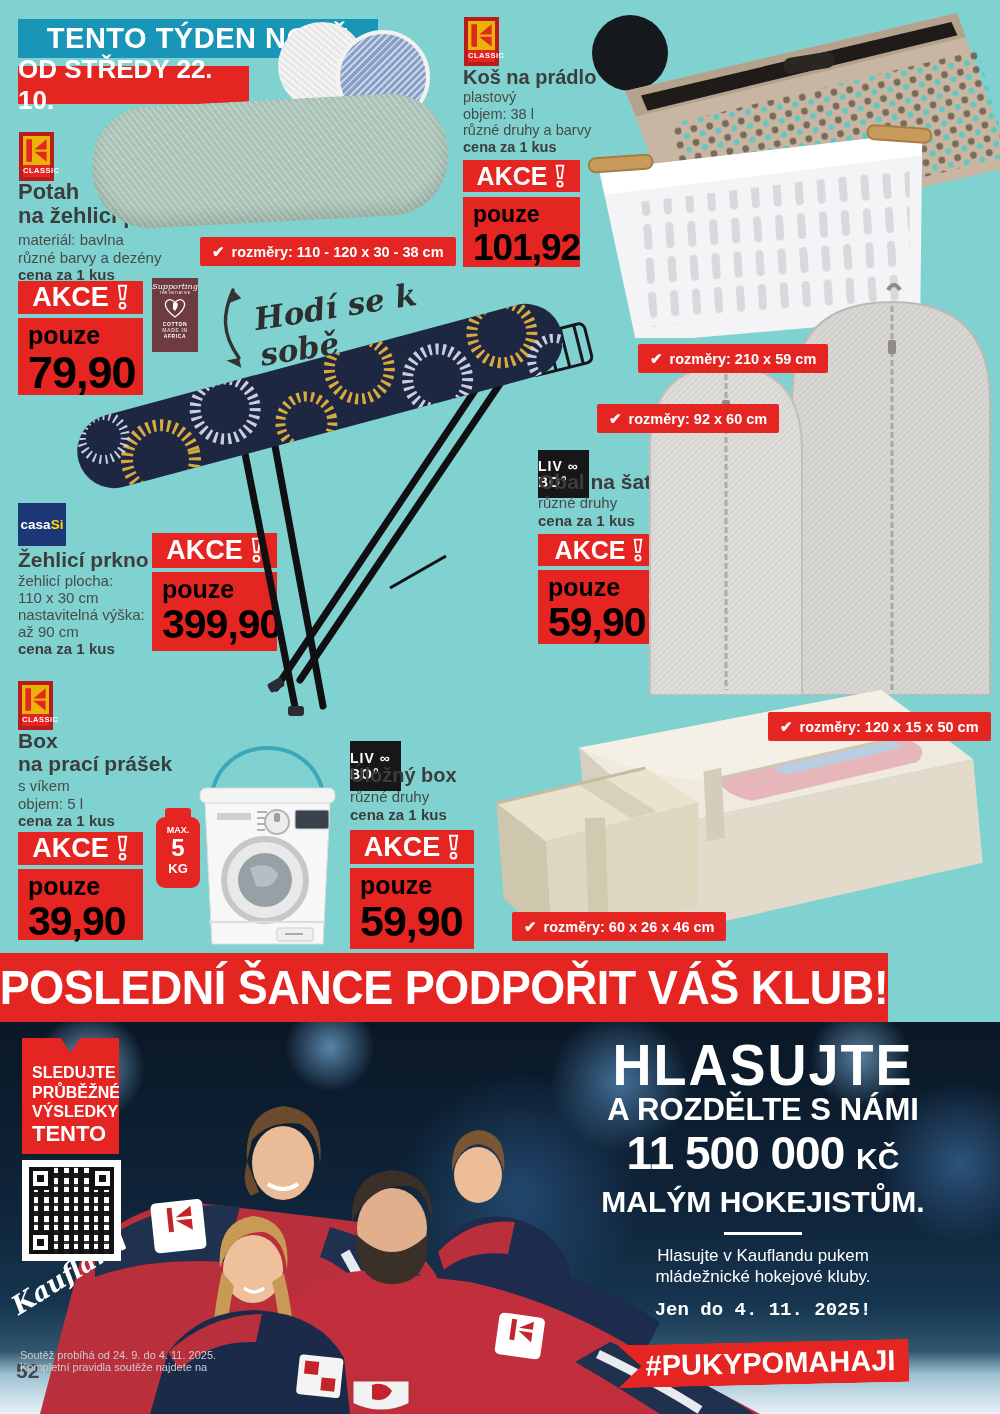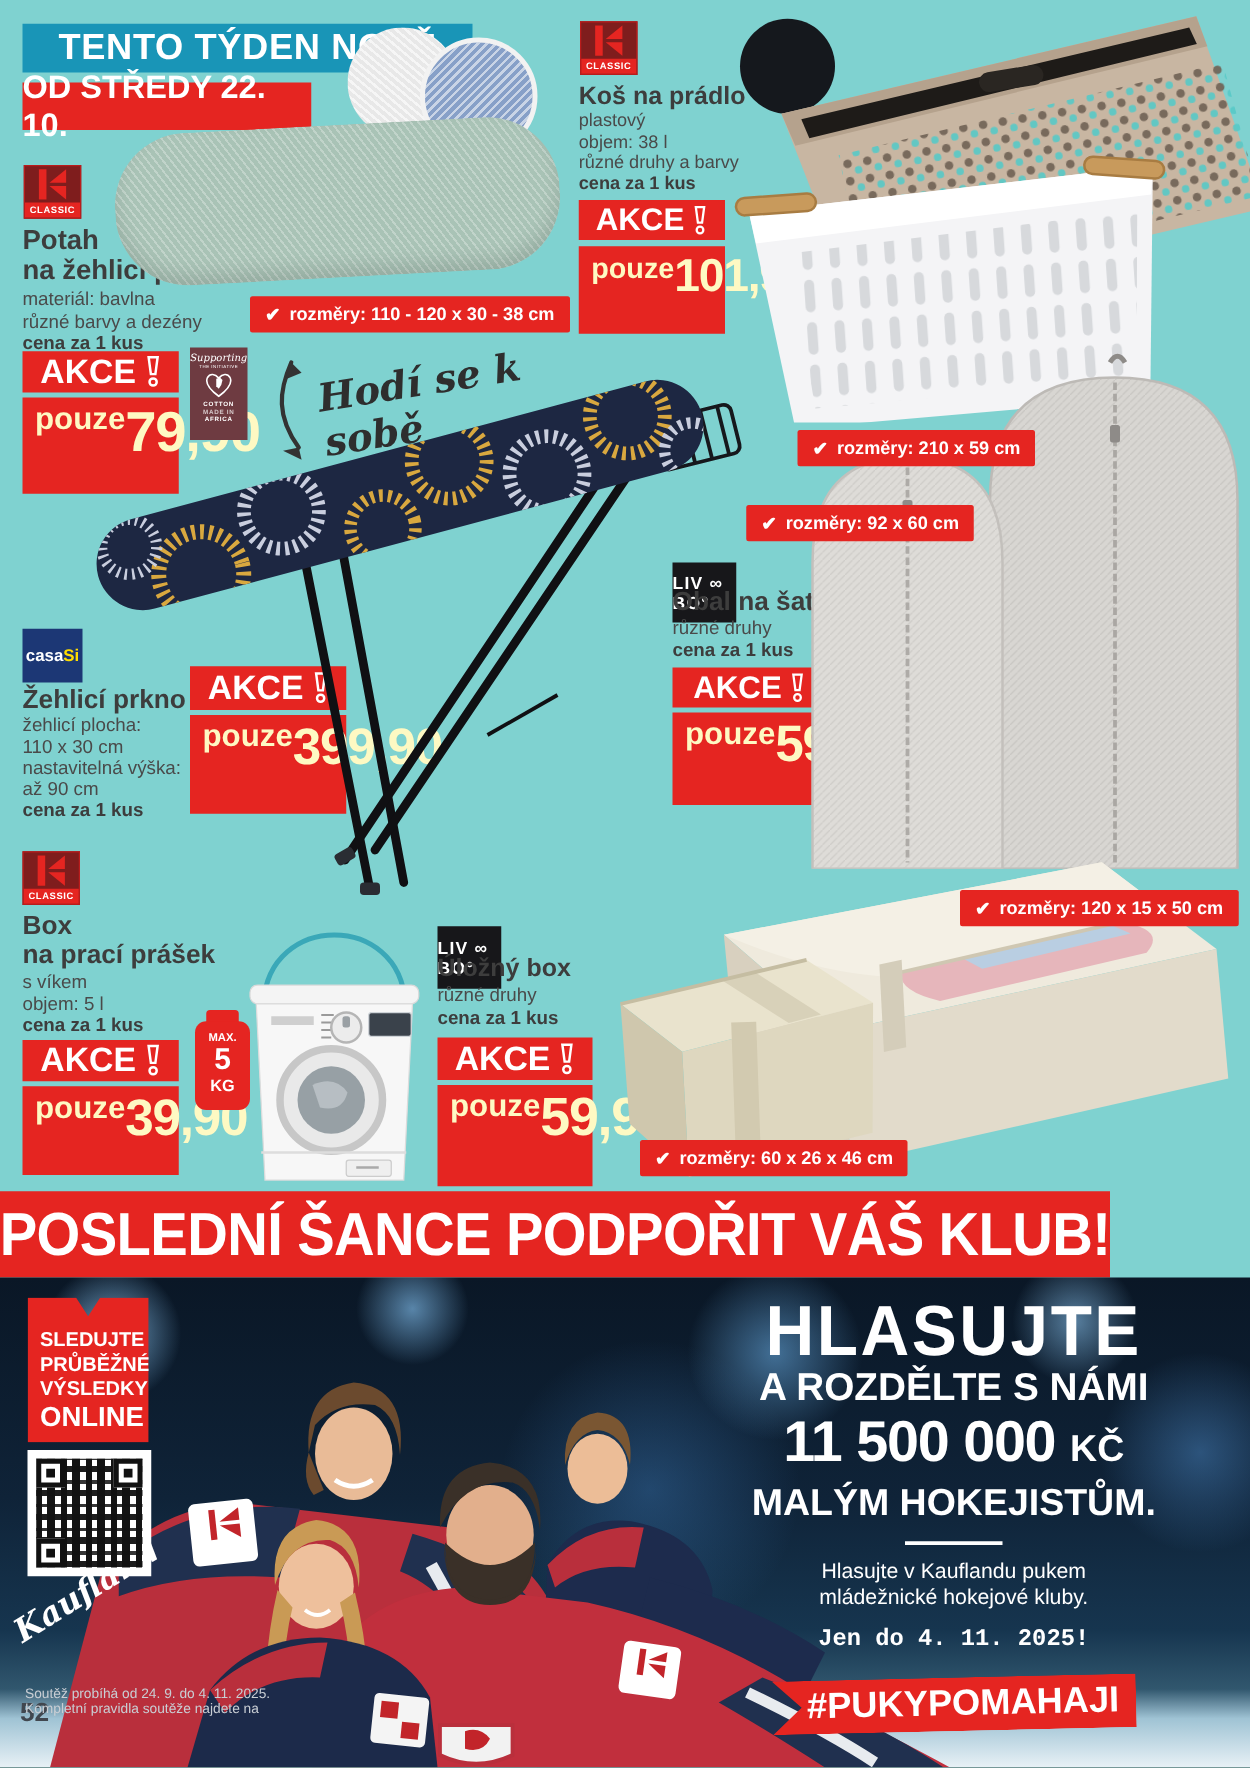--- a/index.html
+++ b/index.html
@@ -14,21 +14,21 @@
     position:absolute; left:18px; top:19px; width:360px; height:39px;
     background:#1995b7; color:#fff; font-weight:800; font-size:29px;
     display:flex; align-items:center; justify-content:center; letter-spacing:.5px;
   }
   .hdr-red {
     position:absolute; left:18px; top:66px; width:231px; height:38px;
     background:#e52521; color:#fff; font-weight:800; font-size:26px;
     display:flex; align-items:center; justify-content:center;
   }
   
-  .klogo { position:absolute; width:46px; background:#7f1d1d; border:1px solid #b91c1c; }
+  .klogo { position:absolute; width:35px; background:#eab308; border:4px solid #b91c1c; }
   .klogo svg { display:block; width:100%; height:29px; }
   .klogo .strip { background:#e52521; color:#fff; font-size:7.5px; font-weight:700;
     text-align:center; letter-spacing:.5px; padding:1px 0 2px; }
   .casasi { position:absolute; left:18px; top:503px; width:48px; height:43px; background:#1c3775;
     display:flex; align-items:center; justify-content:center; font-weight:800; font-size:13.5px; }
   .casasi .c1{ color:#fff; } .casasi .c2{ color:#ffdd00; }
   .livbo { position:absolute; width:51px; height:48px; background:#17171a; color:#fff;
     display:flex; align-items:center; justify-content:center; font-size:14px; font-weight:700; letter-spacing:1px;margin-top:32px; }
   .cotton {
     position:absolute; left:152px; top:278px; width:46px; height:74px; background:#6e3b41; color:#fff;
@@ -41,22 +41,22 @@
   
   .ptitle { position:absolute; color:#3d3d3d; font-weight:800; font-size:21px; line-height:23px; }
   .pdetails { position:absolute; color:#4a4a4a; font-size:15px; line-height:17.5px; }
   .punit { color:#3d3d3d; font-weight:800; }
   
   .akce {
     position:absolute; background:#e52521; color:#fff; display:flex;
     align-items:center; justify-content:center; gap:7px; font-weight:800; font-size:27px;
   }
   .pricebox {
-    position:absolute; background:#e52521; color:#fef9c3; padding:4px 10px 6px;
-    display:flex; flex-direction:row;
+    position:absolute; background:#e52521; color:#000000; padding:4px 10px 6px;
+    display:flex; flex-direction:column;
   }
   .pouze { font-weight:800; font-size:25px; line-height:27px; }
   .pval { font-weight:800; letter-spacing:-1px; line-height:1.0; margin-top:1px; }
   
   .sbadge {
     position:absolute; background:#e52521; color:#fff; font-weight:700; font-size:14.5px;
     display:flex; align-items:center; gap:7px; padding:0 12px; border-radius:2px; z-index:6; height:29px;
   }
   .sbadge .chk { font-size:15px; }
   
@@ -559,21 +559,21 @@
         <rect x="24" y="21" width="14" height="13" fill="#c2242a"></rect>
       </g>
     </svg>
 
     <div style="position:absolute; left:4px; top:236px; color:#fff; font-family:'DejaVu Serif',serif; font-style:italic; font-weight:700; font-size:26px; transform:rotate(-32deg); z-index:3;">Kaufland</div>
 
     <div class="watch">
       <div class="w">SLEDUJTE</div>
       <div class="w">PRŮBĚŽNÉ</div>
       <div class="w">VÝSLEDKY</div>
-      <div class="wbig">ONLINE</div>
+      <div class="wbig">TENTO</div>
     </div>
 
     <div class="qr">
       <div class="noise">
         <div class="f" style="left:0; top:0;">
             <i></i>
           </div>
         <div class="f" style="right:0; top:0;">
             <i></i>
           </div>

